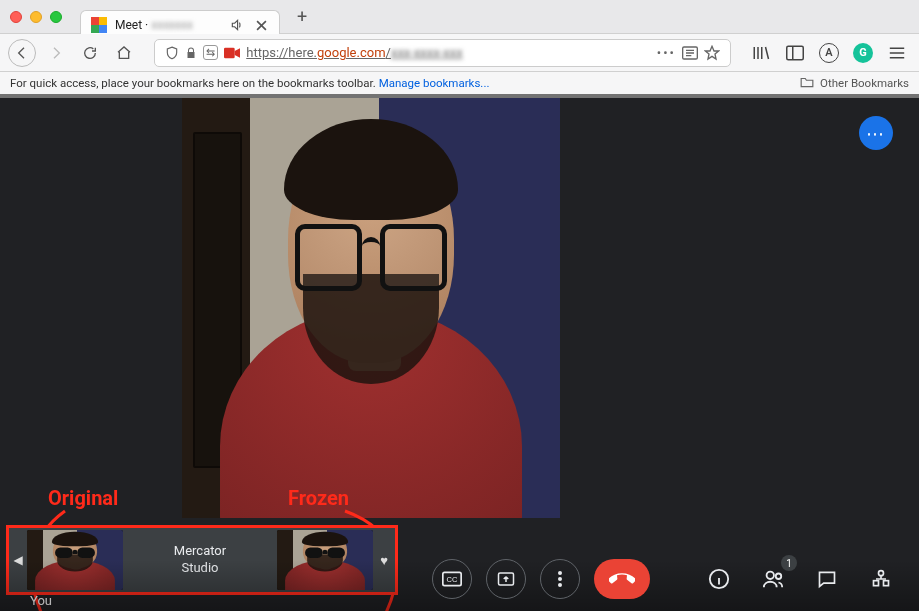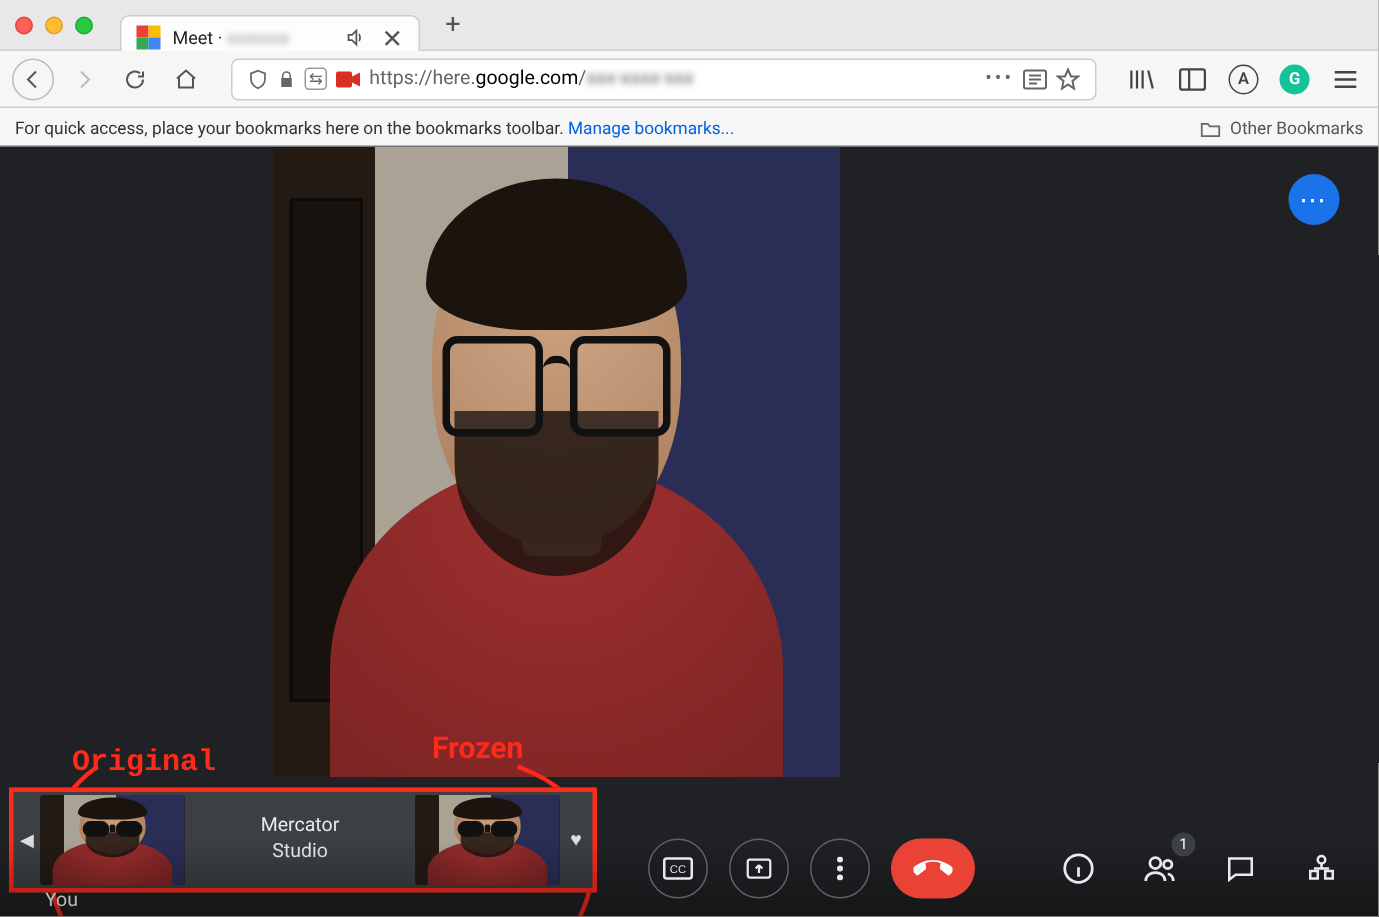--- a/index.html
+++ b/index.html
@@ -16,51 +16,51 @@
   .tab .favicon{width:16px;height:16px;position:relative;}
   .tab .favicon .sq{position:absolute;width:8px;height:8px;}
   .tab .blurred{ filter: blur(2px); color:#999; letter-spacing:0;}
   .tab .spacer{flex:1;}
   .sound-icon,.x-icon{display:inline-flex;align-items:center;justify-content:center;width:16px;height:16px;color:#555;}
   .newtab{width:28px;height:28px;margin-left:8px;display:flex;align-items:center;justify-content:center;color:#555;font-size:18px;}
   .toolbar{height:38px;background:#f6f6f7;display:flex;align-items:center;padding:0 8px;gap:6px;border-bottom:1px solid #d0d0d0;}
   .tbtn{width:28px;height:28px;border-radius:4px;display:flex;align-items:center;justify-content:center;color:#444;}
   .tbtn.dis{color:#bbb;}
   .addr{flex:1;height:28px;border:1px solid #ccc;border-radius:5px;background:#fff;display:flex;align-items:center;padding:0 10px;gap:6px;font-size:13px;color:#666;margin:0 10px;}
-  .addr .domain{color:#000000;}
+  .addr .domain{color:#c2410c;}
   .addr .blur{filter:blur(2px);}
   .addr .fill{flex:1;}
   .iconbtn{width:28px;height:28px;display:flex;align-items:center;justify-content:center;color:#444;border-radius:4px;}
   .iconbtn.circle{border:1.5px solid #444;border-radius:50%;width:20px;height:20px;font-size:11px;font-weight:600;}
   .iconbtn.grammarly{background:#15c39a;color:#fff;border-radius:50%;width:20px;height:20px;font-size:11px;font-weight:700;}
-  .bookbar{height:26px;background:#f6f6f7;border-bottom:1px solid #737373;display:flex;align-items:center;padding:0 10px;font-size:11.5px;color:#333;}
+  .bookbar{height:26px;background:#f6f6f7;border-bottom:4px solid #737373;display:flex;align-items:center;padding:0 10px;font-size:11.5px;color:#333;}
   .bookbar a{color:#0060df;text-decoration:none;}
   .bookbar .fill{flex:1;}
-  .bookbar .folder{display:flex;align-items:flex-end;gap:6px;color:#555;}
+  .bookbar .folder{display:flex;align-items:flex-start;gap:6px;color:#555;}
   
   .meet{flex:1;background:#202124;position:relative;overflow:hidden;}
   .main-video{position:absolute;left:182px;top:0;width:378px;height:420px;background:#000;}
   
   .portrait{position:absolute;inset:0;overflow:hidden;}
   .portrait .bg{position:absolute;inset:0;background:linear-gradient(to right,#231a13 0 18%,#aaa395 18% 52%,#2a2d56 52% 100%);}
   .portrait .door{position:absolute;left:3%;top:8%;width:13%;height:80%;background:#17120d;border:2px solid #0e0a07;border-radius:2px;}
   .portrait .shirt{position:absolute;bottom:-5%;left:10%;width:80%;height:55%;background:radial-gradient(circle at 50% 10%,#a0302f,#7a2323);border-radius:50% 50% 10% 10%/60% 60% 10% 10%;}
   .portrait .neck{position:absolute;bottom:35%;left:44%;width:14%;height:18%;background:#b88a6a;border-radius:8px;}
   .portrait .head{position:absolute;top:7%;left:28%;width:44%;height:56%;background:radial-gradient(circle at 50% 35%,#caa07e,#a77a58);border-radius:48% 48% 46% 46%;}
   .portrait .hair{position:absolute;top:5%;left:27%;width:46%;height:24%;background:#1b130e;border-radius:50% 50% 40% 40%/70% 70% 30% 30%;}
   .portrait .beard{position:absolute;top:42%;left:32%;width:36%;height:26%;background:rgba(30,20,15,0.85);border-radius:0 0 50% 50%/0 0 70% 70%;}
   .portrait .glasses{position:absolute;top:30%;left:30%;width:40%;height:16%;}
   .portrait .lens{position:absolute;top:0;width:44%;height:100%;border:5px solid #111;border-radius:10px;background:rgba(255,255,255,0.05);}
   .portrait .lens.l{left:0;}
   .portrait .lens.r{right:0;}
   .portrait .bridge{position:absolute;top:20%;left:44%;width:12%;height:20%;border-top:5px solid #111;border-radius:10px 10px 0 0;}
   .you-label{position:absolute;left:30px;top:495px;color:#fff;font-size:13px;}
   
   .anno{position:absolute;color:#ff2a1a;font-weight:700;font-size:20px;}
-  .anno.o{left:48px;top:399px;font-family:Liberation Mono, monospace;}
+  .anno.o{left:48px;top:388px;}
   .anno.f{left:288px;top:388px;}
   .arrow{position:absolute;pointer-events:none;}
   
   .strip{position:absolute;left:6px;bottom:16px;width:392px;height:70px;border:3px solid #ff2a1a;background:#3c4043;display:flex;align-items:center;}
   .strip .chev{width:18px;height:100%;display:flex;align-items:center;justify-content:center;color:#ddd;font-size:12px;}
   .strip .thumb{width:96px;height:60px;background:#000;position:relative;border-radius:2px;overflow:hidden;}
   .strip .studio{flex:1;display:flex;flex-direction:column;align-items:center;justify-content:center;color:#e8eaed;font-size:13px;line-height:1.3;}
   .strip .heart{width:22px;height:100%;display:flex;align-items:center;justify-content:center;color:#ddd;font-size:13px;}
   
   .more-meet{position:absolute;right:26px;top:18px;width:34px;height:34px;border-radius:50%;background:#1a73e8;color:#fff;display:flex;align-items:center;justify-content:center;font-size:18px;letter-spacing:2px;}
@@ -143,21 +143,21 @@
             <path d="M6 10V7a6 6 0 1 1 12 0v3h1v12H5V10h1zm2 0h8V7a4 4 0 1 0-8 0v3z"></path>
           </svg>
       </span>
       <span style="font-size:11px;color:#666;border:1px solid #999;border-radius:3px;padding:0 2px;">⇆</span>
       <span>
         <svg width="16" height="12" viewBox="0 0 24 16" fill="#d93025">
             <rect x="0" y="0" width="16" height="16" rx="2"></rect>
             <path d="M16 5l8-4v14l-8-4z"></path>
           </svg>
       </span>
-      <span style="display:flex;align-items:center;">
+      <span style="display:flex;align-items:center;text-decoration:underline;">
         <span>https://</span>
           <span>here.</span>
           <span class="domain">google.com</span>
           <span>/</span>
           <span class="blur">xxx-xxxx-xxx</span>
       </span>
       <span class="fill"></span>
       <span style="letter-spacing:2px;color:#666;">•••</span>
       <span>
         <svg width="16" height="14" viewBox="0 0 24 20" fill="none" stroke="#666" stroke-width="2">

